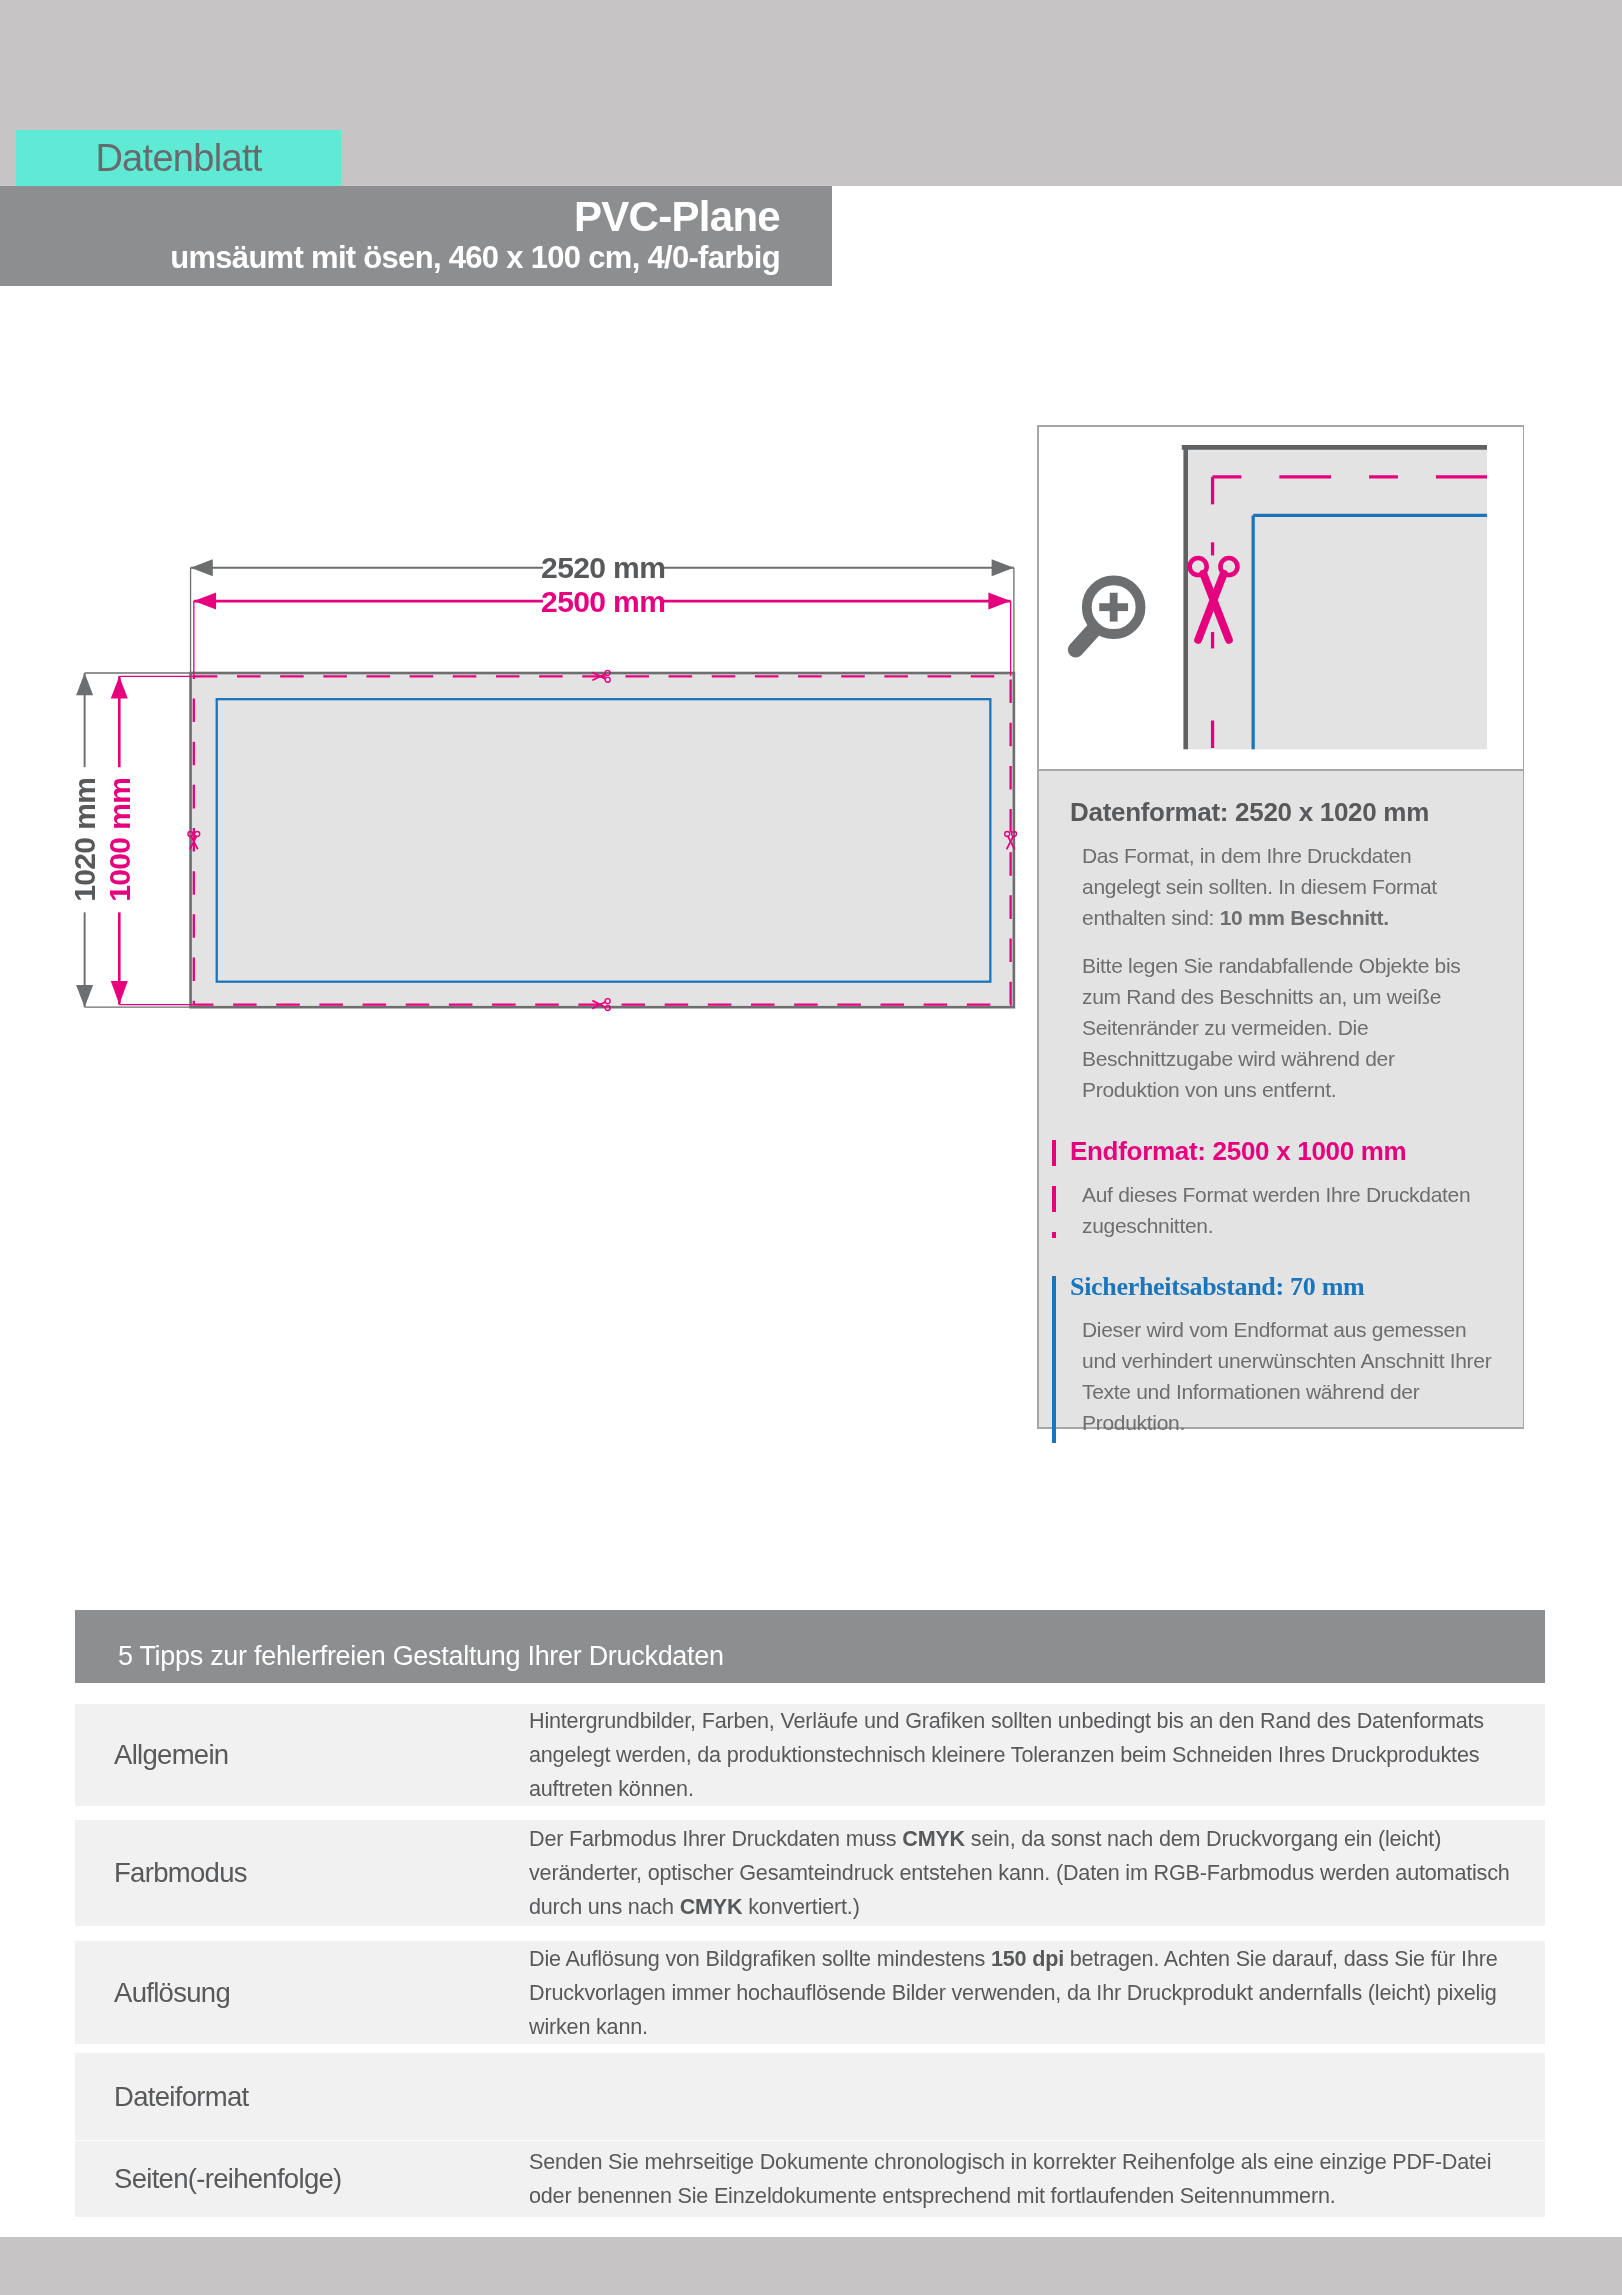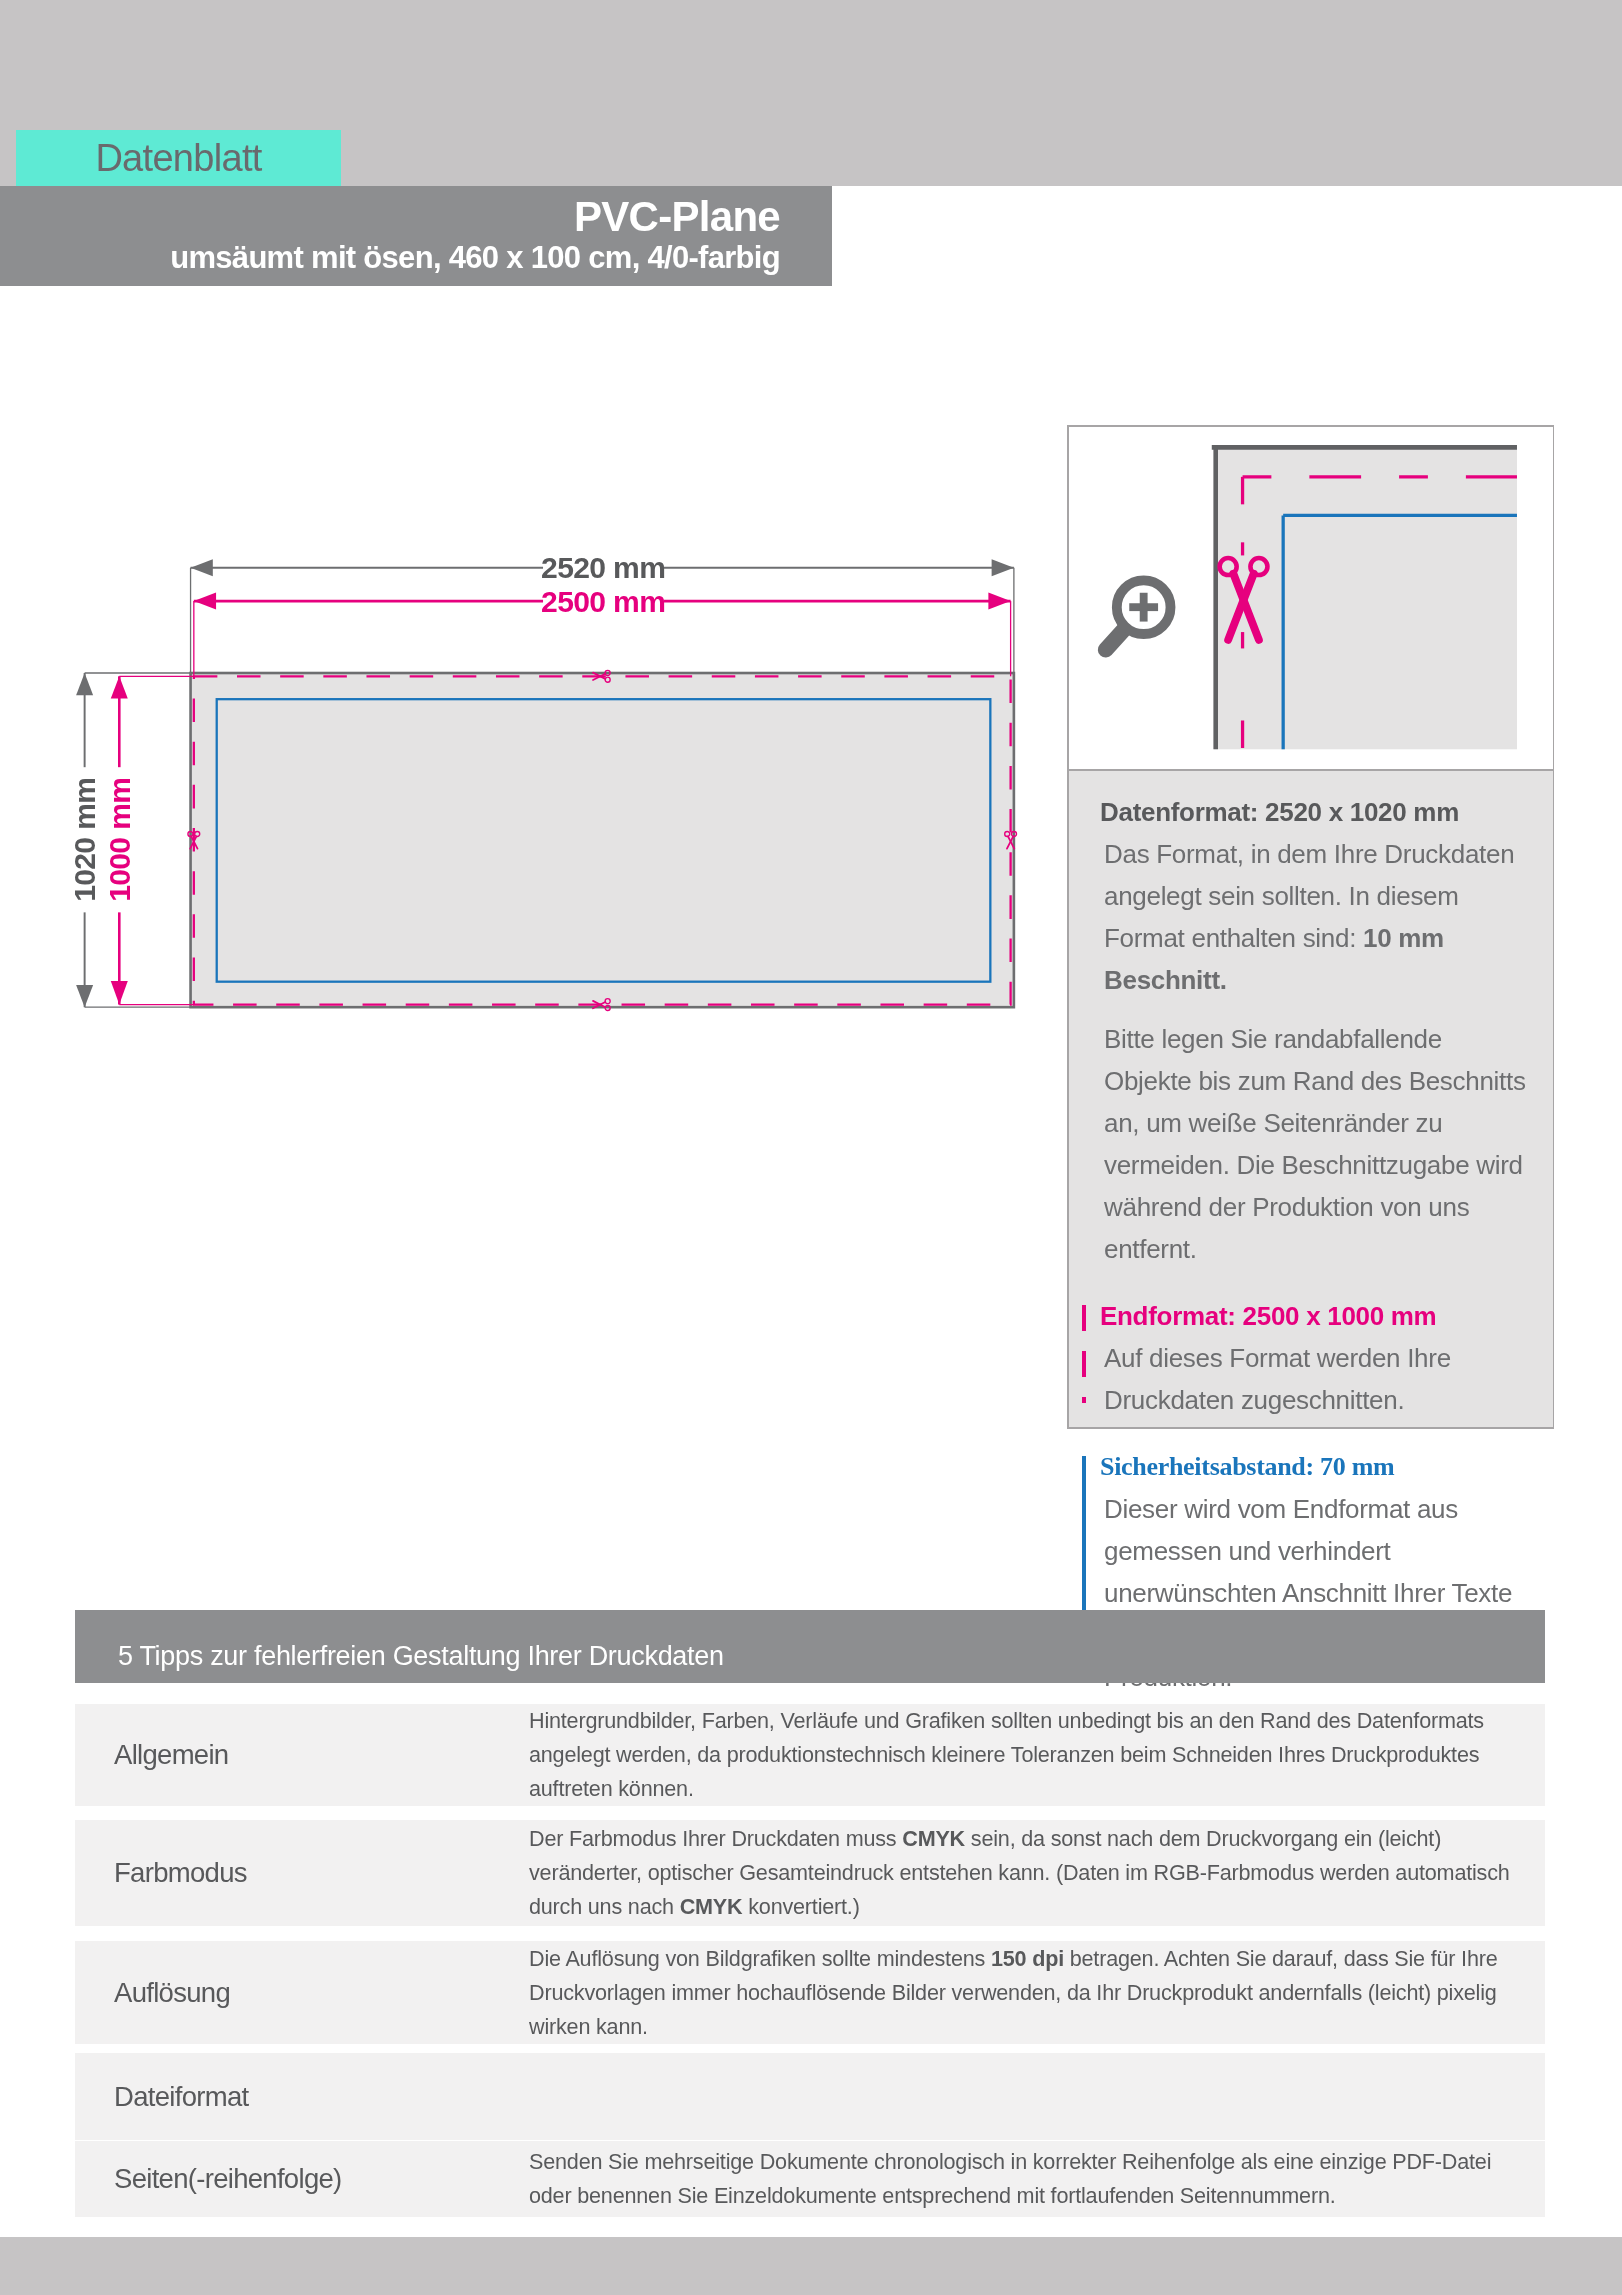--- a/index.html
+++ b/index.html
@@ -15,30 +15,30 @@
   .header-bar{left:0;top:186px;width:832px;height:100px;background:#8d8e90;
         display:flex;flex-direction:column;justify-content:center;align-items:flex-end;
         padding-right:52px;box-sizing:border-box;color:#ffffff;font-weight:bold;}
   .header-title{font-size:42px;line-height:1.05;letter-spacing:-0.7px;}
   .header-sub{font-size:31px;line-height:1.2;letter-spacing:-0.7px;}
 
   
   .diagram-svg{left:26px;top:537px;}
 
   
-  .detail-panel{left:1067px;top:425px;width:487px;height:1004px;background:#ffffff;
+  .detail-panel{left:1037px;top:425px;width:487px;height:1004px;background:#ffffff;
         border:2px solid #a7a5a6;box-sizing:border-box;}
   .detail-top{position:absolute;left:0;top:0;width:484px;height:342px;background:#ffffff;}
   .info-panel{position:absolute;left:0;top:342px;width:484px;height:658px;background:#e4e3e3;
         border-top:2px solid #a7a5a6;box-sizing:border-box;
         padding:26px 18.3px 0 31px;color:#6d6e70;}
   .info-h{font-size:26px;font-weight:bold;color:#58595b;margin:0 0 5.2px 0;letter-spacing:-0.3px;}
   .info-h.magenta{color:#e6007e;}
   .info-h.blue{color:#1a75bb;font-family:Liberation Serif, serif;}
-  .info-p{font-size:26px;line-height:42px;margin:4px;letter-spacing:-0.3px;}
+  .info-p{font-size:21px;line-height:31px;margin:12px;letter-spacing:-0.3px;}
   .info-p + .info-p{margin-top:17px;}
   .mark-block{position:relative;margin-top:31px;}
   .mark-bar{position:absolute;left:-18.3px;top:3.9px;width:3.9px;}
   .mark-bar.dashed-magenta{height:98px;
         background:repeating-linear-gradient(180deg,#e6007e 0 26px,rgba(0,0,0,0) 26px 46px);}
   .mark-bar.solid-blue{height:167px;background:#1a75bb;}
   .b{font-weight:bold;}
 
   
   .tips-bar{left:75px;top:1610px;width:1470px;height:73px;background:#8d8e90;

